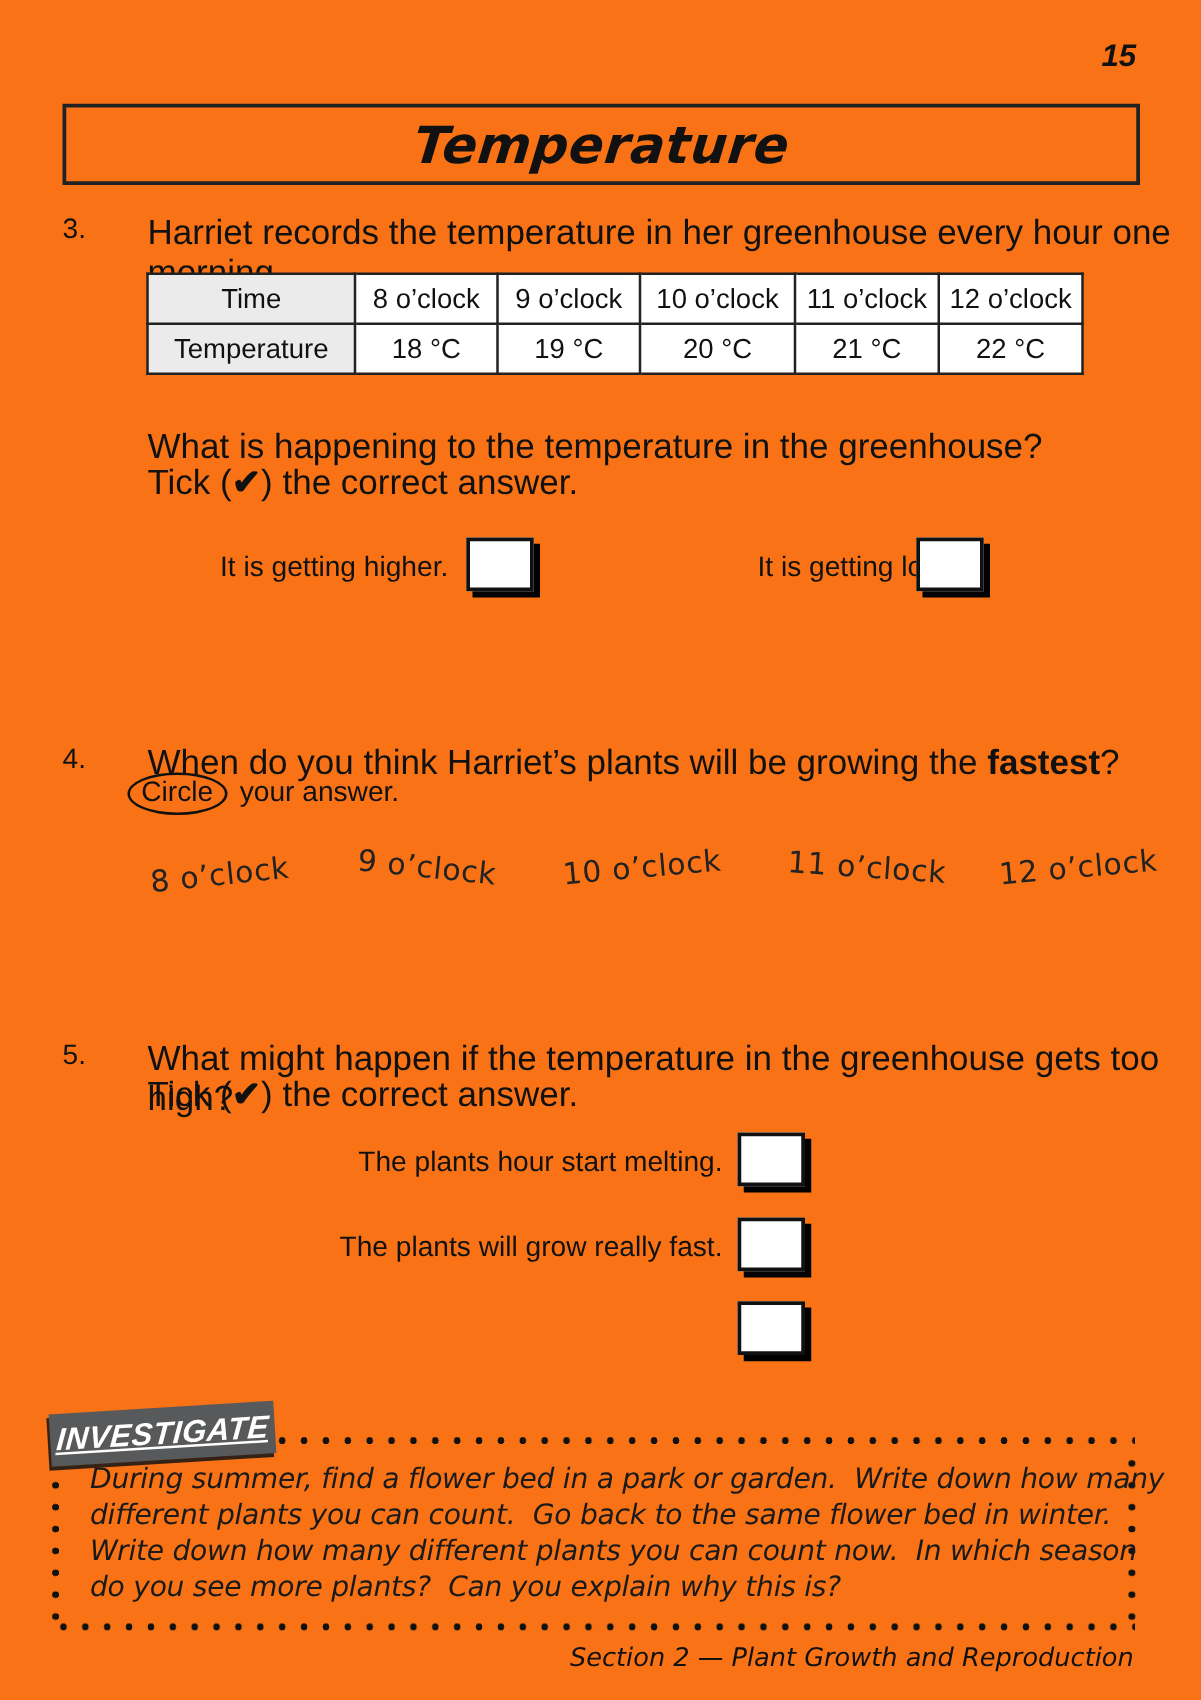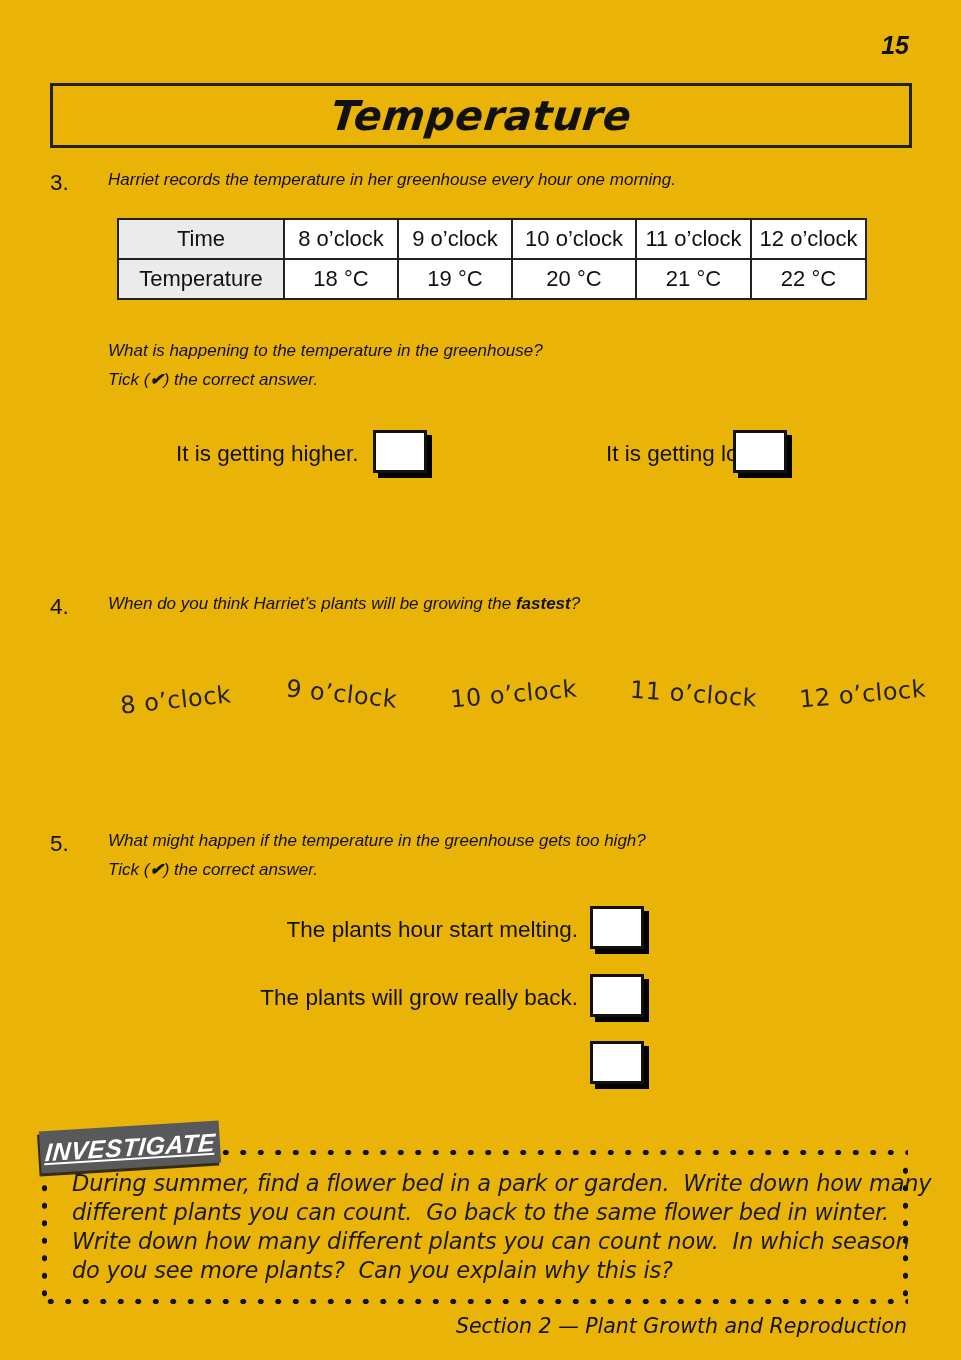--- a/index.html
+++ b/index.html
@@ -1,28 +1,28 @@
 <!DOCTYPE html>
 <html><head>
 <meta charset="utf-8">
 <style>
   html,body{margin:0;padding:0;background:#fff;}
   .page{
-    position:relative;width:961px;height:1360px;background:#eab308;
+    position:relative;width:961px;height:1360px;background:#f97316;
     font-family:"Liberation Sans",sans-serif;color:#111;overflow:hidden;
   }
   .abs{position:absolute;}
   .pagenum{right:52px;top:31px;font-size:25px;font-style:italic;font-weight:600;
     font-family:"Liberation Sans",sans-serif;}
   .title-box{left:50px;top:83px;width:856px;height:59px;border:3px solid #222;
     display:flex;align-items:center;justify-content:center;}
   .title-text{font-size:41px;font-style:italic;font-weight:600;transform:skewX(-6deg);
     font-family:"DejaVu Sans",sans-serif;letter-spacing:.5px;}
   .qnum{left:50px;font-size:22.5px;}
-  .qtext{left:108px;font-size:17px;font-style:italic;}
+  .qtext{left:118px;font-size:28px;}
   .b{font-weight:bold;}
   
   .temp-table{position:absolute;left:117px;top:218px;border-collapse:collapse;table-layout:fixed;}
   .temp-table td{border:2.5px solid #222;height:38px;text-align:center;font-size:22px;
     padding:0 0;background:#fff;}
   .temp-table td.lbl{background:#ebebeb;}
   
   .chk{position:absolute;width:48px;height:37px;background:#fff;border:3px solid #111;
     box-shadow:5px 5px 0 0 #000;}
   
@@ -103,34 +103,35 @@
   <div class="abs qtext" style="top:341px;">What is happening to the temperature in the greenhouse?</div>
   <div class="abs qtext" style="top:369px;"><span>Tick (</span><span class="b">✔</span><span>) the correct answer.</span></div>
 
   <div class="abs" style="left:176px;top:441px;font-size:22.5px;">It is getting higher.</div>
   <div class="chk" style="left:373px;top:430px;"></div>
   <div class="abs" style="left:560px;top:441px;font-size:22.5px;margin-left:46px;">It is getting lower.</div>
   <div class="chk" style="left:733px;top:430px;"></div>
 
   <div class="abs qnum" style="top:594px;">4.</div>
   <div class="abs qtext" style="top:594px;"><span>When do you think Harriet’s plants will be growing the </span><span class="b">fastest</span><span>?</span></div>
+  <div class="abs" style="left:102px;top:618px;font-size:22.5px;"><span class="circle-word">Circle</span><span> your answer.</span></div>
 
   <div class="hw hw1">8 o’clock</div>
   <div class="hw hw2">9 o’clock</div>
   <div class="hw hw3">10 o’clock</div>
   <div class="hw hw4">11 o’clock</div>
   <div class="hw hw5">12 o’clock</div>
 
   <div class="abs qnum" style="top:831px;">5.</div>
   <div class="abs qtext" style="top:831px;">What might happen if the temperature in the greenhouse gets too high?</div>
   <div class="abs qtext" style="top:859px;"><span>Tick (</span><span class="b">✔</span><span>) the correct answer.</span></div>
 
   <div class="abs q5lbl" style="top:917px;">The plants hour start melting.</div>
   <div class="chk" style="left:590px;top:906px;"></div>
-  <div class="abs q5lbl" style="top:985px;">The plants will grow really back.</div>
+  <div class="abs q5lbl" style="top:985px;">The plants will grow really fast.</div>
   <div class="chk" style="left:590px;top:974px;"></div>
   <div class="chk" style="left:590px;top:1041px;"></div>
 
   <div class="abs inv-box">
     <div class="dots-h" style="top:-3px;"></div>
     <div class="dots-h" style="bottom:-3px;"></div>
     <div class="dots-v" style="left:-1px;"></div>
     <div class="dots-v" style="right:-1px;"></div>
     <div class="inv-line" style="top:18px;">During summer, find a flower bed in a park or garden.  Write down how many</div>
     <div class="inv-line" style="top:47px;">different plants you can count.  Go back to the same flower bed in winter.</div>

